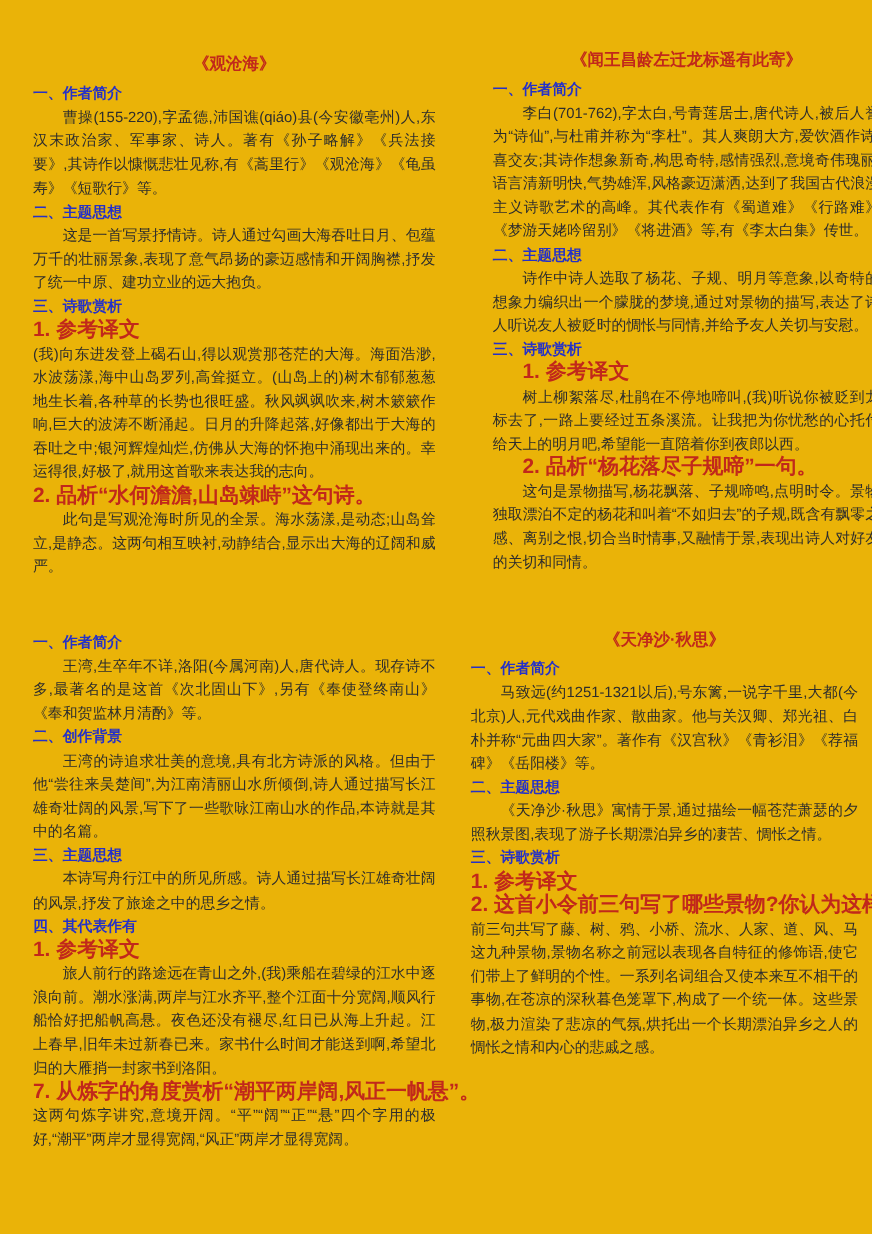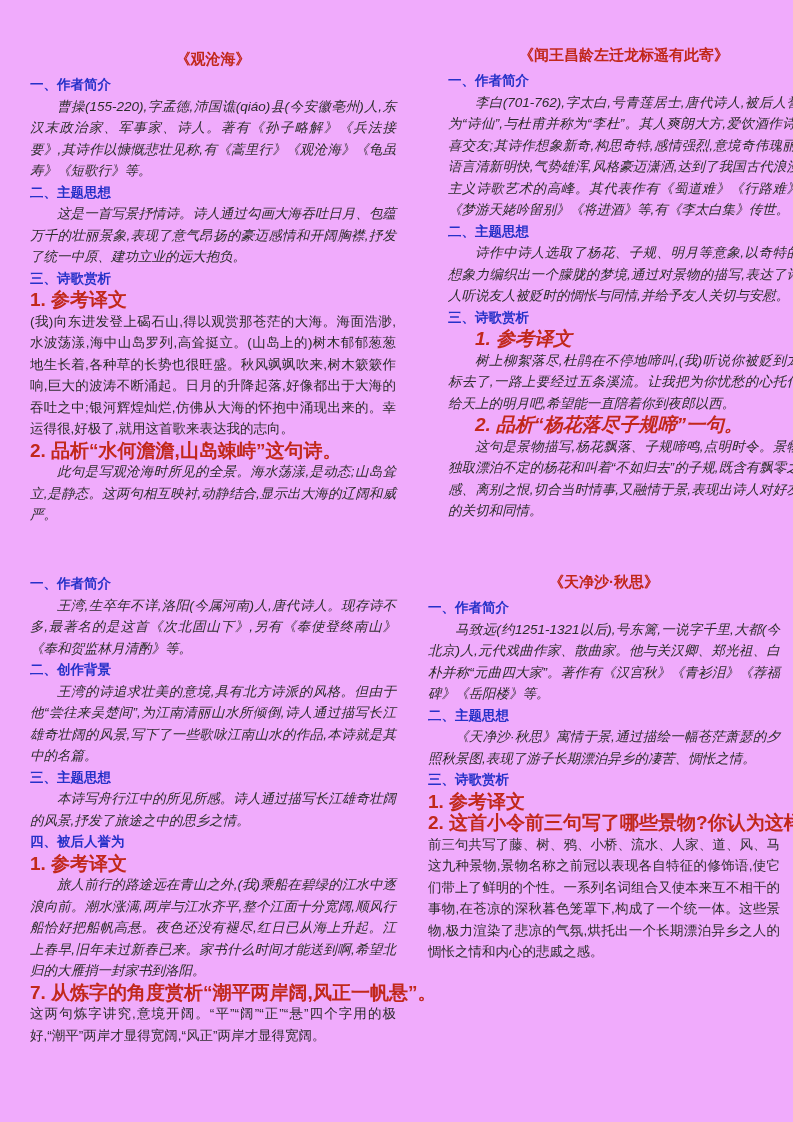--- a/index.html
+++ b/index.html
@@ -1,19 +1,19 @@
 <!DOCTYPE html>
 <html><head>
 <meta charset="utf-8">
 <style>
   html,body{margin:0;padding:0;background:#ffffff;}
   .page{
     position:relative;
     width:793px;height:1122px;
-    background:#f0abfc;
+    background:#eab308;
     font-family:"Liberation Sans",sans-serif;
     overflow:hidden;
   }
   .sec{position:absolute;}
   .sec-l1{left:30px;top:48px;width:366px;}
   .sec-l2{left:30px;top:573px;width:366px;}
   .sec-r1{left:448px;top:44px;width:352px;}
   .sec-r2{left:428px;top:571px;width:352px;}
   .t{
     text-align:center;font-weight:bold;font-size:15px;
@@ -23,21 +23,21 @@
     font-weight:bold;color:#2531c8;font-size:13.5px;line-height:21.5px;
   }
   .sh{
     font-weight:bold;color:#c1281b;font-size:19px;line-height:21.5px;
     white-space:nowrap;
   }
   .p{
     margin:0;font-size:13.5px;color:#2d2d2d;line-height:21.5px;
     text-align:justify;
   }
-  .indent{text-indent:27px;font-style:italic;}
+  .indent{text-indent:27px;}
 </style>
 </head>
 <body>
 
 <div class="page">
 
   <div class="sec sec-l1">
     <div class="t">《观沧海》</div>
     <div class="h">一、作者简介</div>
     <p class="p indent">曹操(155-220),字孟德,沛国谯(qiáo)县(今安徽亳州)人,东汉末政治家、军事家、诗人。著有《孙子略解》《兵法接要》,其诗作以慷慨悲壮见称,有《蒿里行》《观沧海》《龟虽寿》《短歌行》等。</p>
@@ -50,21 +50,21 @@
     <p class="p indent">此句是写观沧海时所见的全景。海水荡漾,是动态;山岛耸立,是静态。这两句相互映衬,动静结合,显示出大海的辽阔和威严。</p>
   </div>
 
   <div class="sec sec-l2">
     <div class="h">一、作者简介</div>
     <p class="p indent">王湾,生卒年不详,洛阳(今属河南)人,唐代诗人。现存诗不多,最著名的是这首《次北固山下》,另有《奉使登终南山》《奉和贺监林月清酌》等。</p>
     <div class="h">二、创作背景</div>
     <p class="p indent">王湾的诗追求壮美的意境,具有北方诗派的风格。但由于他“尝往来吴楚间”,为江南清丽山水所倾倒,诗人通过描写长江雄奇壮阔的风景,写下了一些歌咏江南山水的作品,本诗就是其中的名篇。</p>
     <div class="h">三、主题思想</div>
     <p class="p indent">本诗写舟行江中的所见所感。诗人通过描写长江雄奇壮阔的风景,抒发了旅途之中的思乡之情。</p>
-    <div class="h">四、被后人誉为</div>
+    <div class="h">四、其代表作有</div>
     <div class="sh">1. 参考译文</div>
     <p class="p indent">旅人前行的路途远在青山之外,(我)乘船在碧绿的江水中逐浪向前。潮水涨满,两岸与江水齐平,整个江面十分宽阔,顺风行船恰好把船帆高悬。夜色还没有褪尽,红日已从海上升起。江上春早,旧年未过新春已来。家书什么时间才能送到啊,希望北归的大雁捎一封家书到洛阳。</p>
     <div class="sh">7. 从炼字的角度赏析“潮平两岸阔,风正一帆悬”。</div>
     <p class="p">这两句炼字讲究,意境开阔。“平”“阔”“正”“悬”四个字用的极好,“潮平”两岸才显得宽阔,“风正”两岸才显得宽阔。</p>
   </div>
 
   <div class="sec sec-r1">
     <div class="t">《闻王昌龄左迁龙标遥有此寄》</div>
     <div class="h">一、作者简介</div>
     <p class="p indent">李白(701-762),字太白,号青莲居士,唐代诗人,被后人誉为“诗仙”,与杜甫并称为“李杜”。其人爽朗大方,爱饮酒作诗,喜交友;其诗作想象新奇,构思奇特,感情强烈,意境奇伟瑰丽,语言清新明快,气势雄浑,风格豪迈潇洒,达到了我国古代浪漫主义诗歌艺术的高峰。其代表作有《蜀道难》《行路难》《梦游天姥吟留别》《将进酒》等,有《李太白集》传世。</p>

